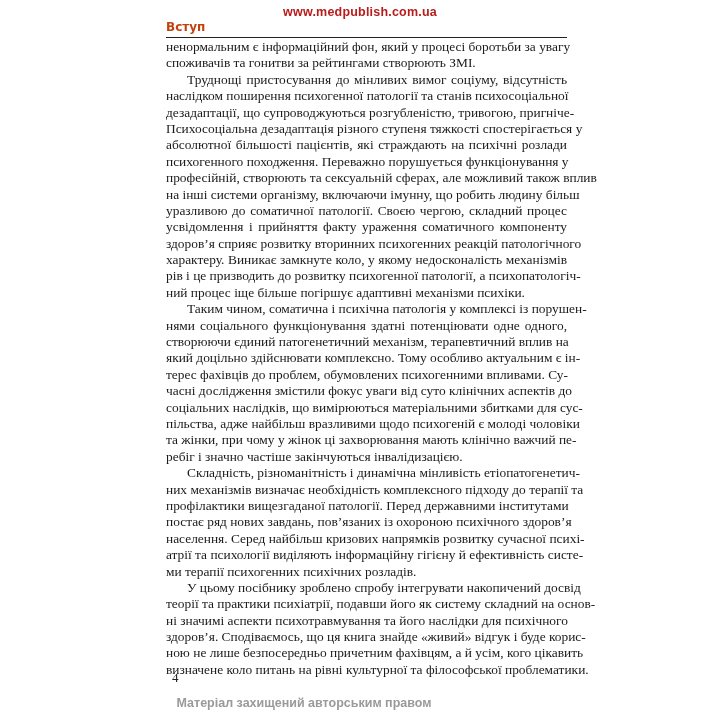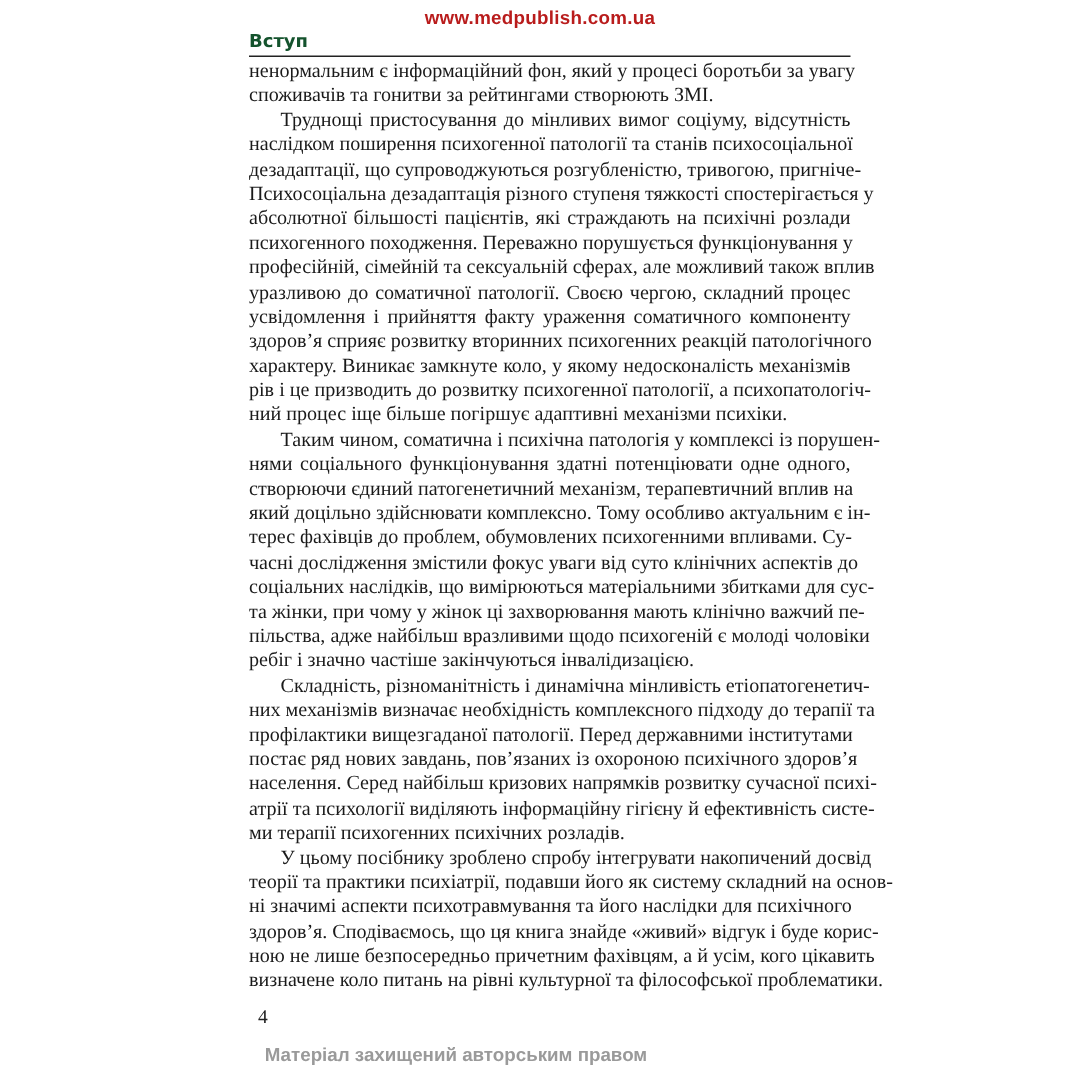--- a/index.html
+++ b/index.html
@@ -28,21 +28,21 @@
     .page {
       position: absolute;
       left: 166px;
       top: 20px;
       width: 401px;
     }
     .running-head {
       font-family: "DejaVu Sans", sans-serif;
       font-weight: bold;
       font-size: 12px;
-      color: #14532d;
+      color: #c2410c;
       padding-bottom: 1px;
       border-bottom: 1.5px solid #222;
       line-height: 15px;
       height: 16px;
     }
     .body-text {
       margin-top: 1px;
       font-family: "Liberation Serif", serif;
       font-size: 13.4px;
       line-height: 16.4px;
@@ -95,38 +95,39 @@
         <span class="line">ненормальним є інформаційний фон, який у процесі боротьби за увагу</span>
         <span class="line last">споживачів та гонитви за рейтингами створюють ЗМІ.</span>
       </div>
       <div>
         <span class="line indent">Труднощі пристосування до мінливих вимог соціуму, відсутність</span>
         <span class="line">наслідком поширення психогенної патології та станів психосоціальної</span>
         <span class="line">дезадаптації, що супроводжуються розгубленістю, тривогою, пригніче-</span>
         <span class="line">Психосоціальна дезадаптація різного ступеня тяжкості спостерігається у</span>
         <span class="line">абсолютної більшості пацієнтів, які страждають на психічні розлади</span>
         <span class="line">психогенного походження. Переважно порушується функціонування у</span>
-        <span class="line">професійній, сімейній та сексуальній сферах, але можливий також вплив</span>
+        <span class="line">професійній, створюють та сексуальній сферах, але можливий також вплив</span>
+        <span class="line">на інші системи організму, включаючи імунну, що робить людину більш</span>
         <span class="line">уразливою до соматичної патології. Своєю чергою, складний процес</span>
         <span class="line">усвідомлення і прийняття факту ураження соматичного компоненту</span>
         <span class="line">здоров’я сприяє розвитку вторинних психогенних реакцій патологічного</span>
         <span class="line">характеру. Виникає замкнуте коло, у якому недосконалість механізмів</span>
         <span class="line">рів і це призводить до розвитку психогенної патології, а психопатологіч-</span>
         <span class="line last">ний процес іще більше погіршує адаптивні механізми психіки.</span>
       </div>
       <div>
         <span class="line indent">Таким чином, соматична і психічна патологія у комплексі із порушен-</span>
         <span class="line">нями соціального функціонування здатні потенціювати одне одного,</span>
         <span class="line">створюючи єдиний патогенетичний механізм, терапевтичний вплив на</span>
         <span class="line">який доцільно здійснювати комплексно. Тому особливо актуальним є ін-</span>
         <span class="line">терес фахівців до проблем, обумовлених психогенними впливами. Су-</span>
         <span class="line">часні дослідження змістили фокус уваги від суто клінічних аспектів до</span>
         <span class="line">соціальних наслідків, що вимірюються матеріальними збитками для сус-</span>
+        <span class="line">пільства, адже найбільш вразливими щодо психогеній є молоді чоловіки</span>
         <span class="line">та жінки, при чому у жінок ці захворювання мають клінічно важчий пе-</span>
-        <span class="line">пільства, адже найбільш вразливими щодо психогеній є молоді чоловіки</span>
         <span class="line last">ребіг і значно частіше закінчуються інвалідизацією.</span>
       </div>
       <div>
         <span class="line indent">Складність, різноманітність і динамічна мінливість етіопатогенетич-</span>
         <span class="line">них механізмів визначає необхідність комплексного підходу до терапії та</span>
         <span class="line">профілактики вищезгаданої патології. Перед державними інститутами</span>
         <span class="line">постає ряд нових завдань, пов’язаних із охороною психічного здоров’я</span>
         <span class="line">населення. Серед найбільш кризових напрямків розвитку сучасної психі-</span>
         <span class="line">атрії та психології виділяють інформаційну гігієну й ефективність систе-</span>
         <span class="line last">ми терапії психогенних психічних розладів.</span>

